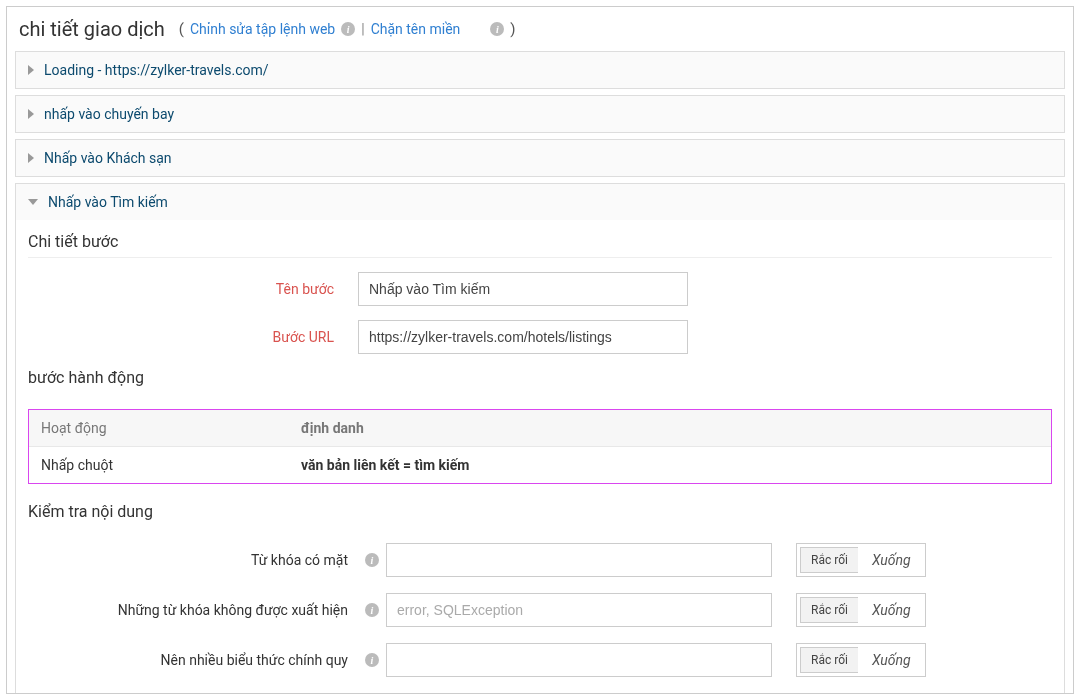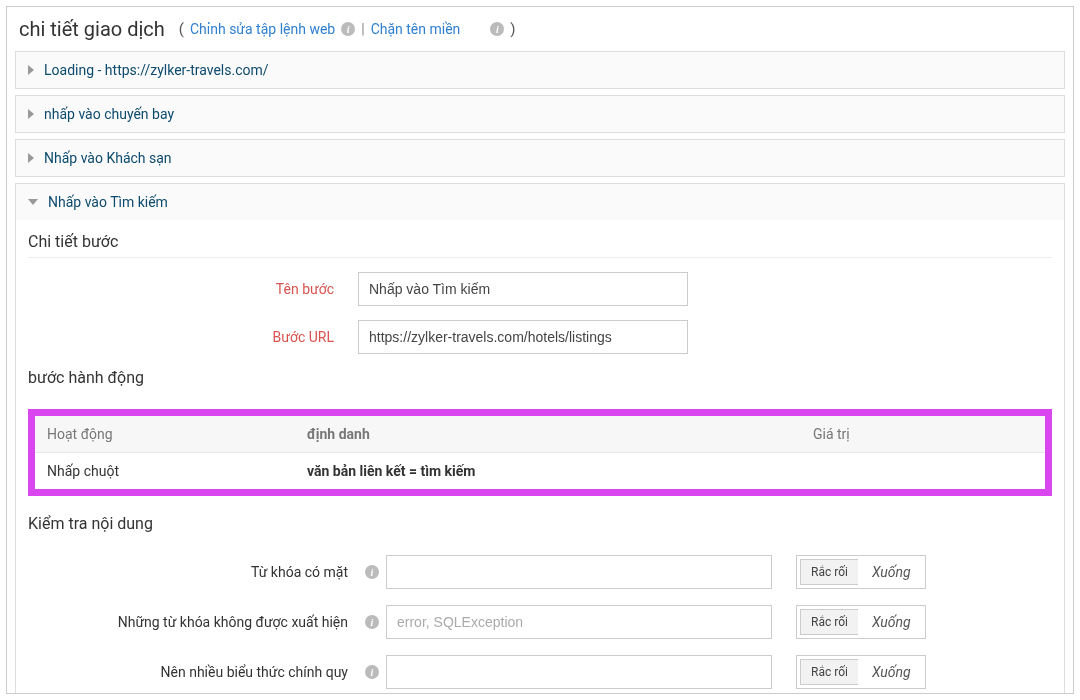--- a/index.html
+++ b/index.html
@@ -105,21 +105,21 @@
   .form-input {
     width: 330px;
     height: 34px;
     border: 1px solid #ccc;
     padding: 0 10px;
     font-size: 14px;
     color: #444;
   }
   .form-input::placeholder { color: #aaa; }
   .action-table {
-    border: 7px solid #d946ef;
+    border: 1px solid #d946ef;
     margin-top: 16px;
   }
   .action-header, .action-row {
     display: flex;
     padding: 10px 12px;
   }
   .action-header {
     background: #f7f7f7;
     color: #777;
     border-bottom: 1px solid #e8e8e8;
@@ -237,21 +237,20 @@
         <div class="form-label">Bước URL</div>
         <input class="form-input" value="https://zylker-travels.com/hotels/listings" style="">
       </div>
 
       <div class="section-title" style="border-bottom:none;">bước hành động</div>
 
       <div class="action-table">
         <div class="action-header">
           <div class="col-activity">Hoạt động</div>
           <div class="col-ident">định danh</div>
-          <div class="col-value">Giá trị</div>
         </div>
         <div class="action-row">
           <div class="col-activity">Nhấp chuột</div>
           <div class="col-ident">văn bản liên kết = tìm kiếm</div>
           <div class="col-value"></div>
         </div>
       </div>
 
       <div class="content-check">
         <div class="section-title" style="border-bottom:none;">Kiểm tra nội dung</div>

